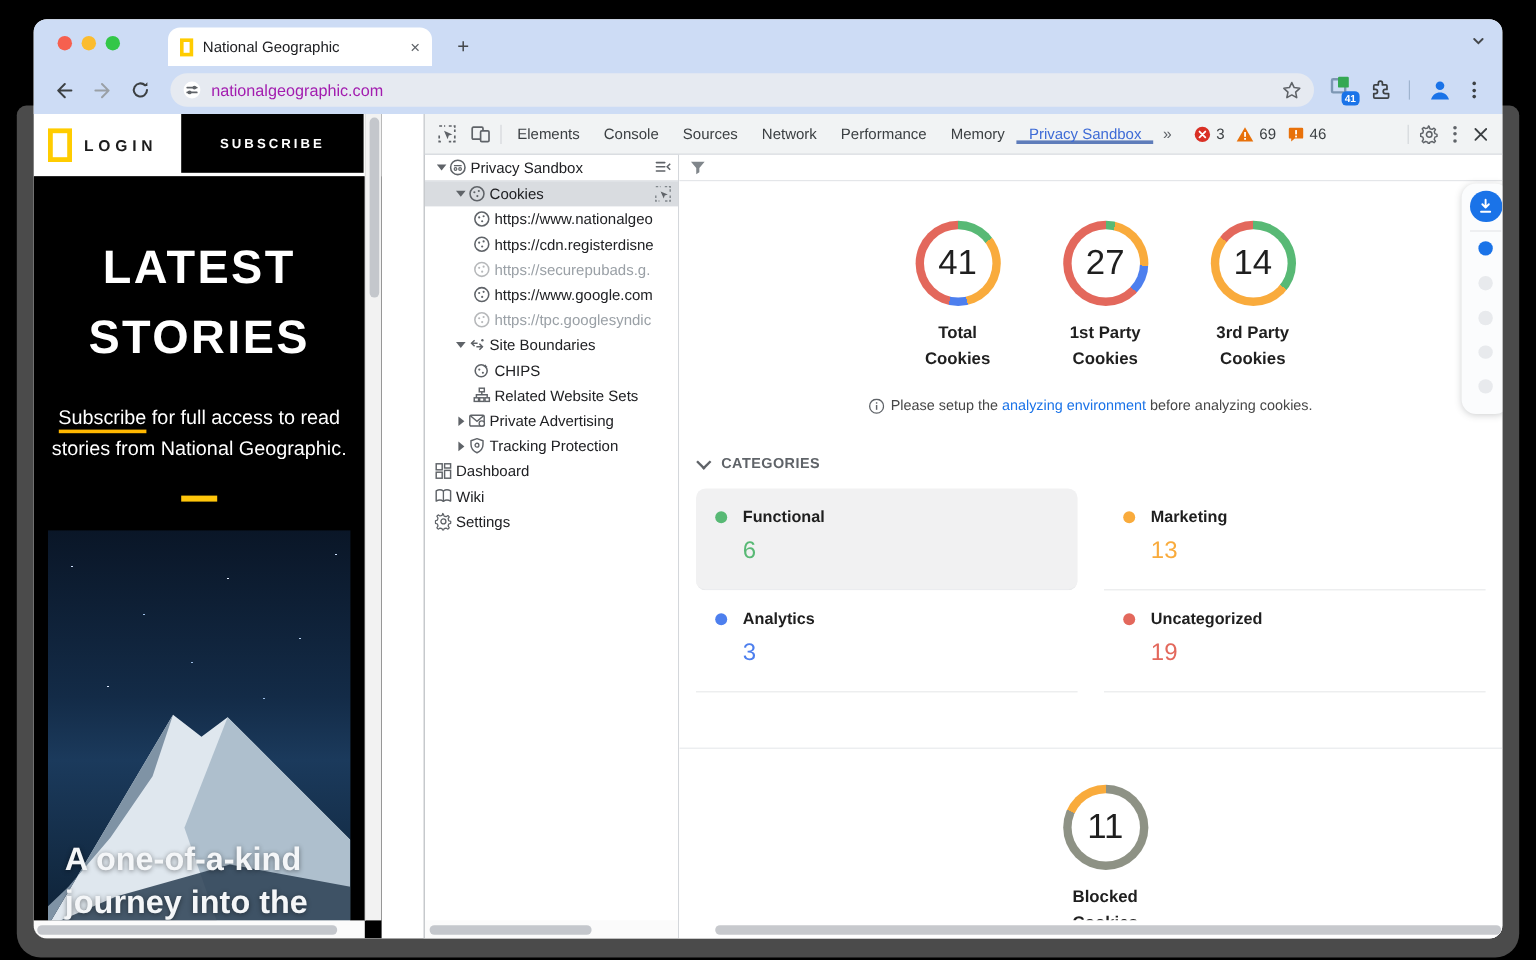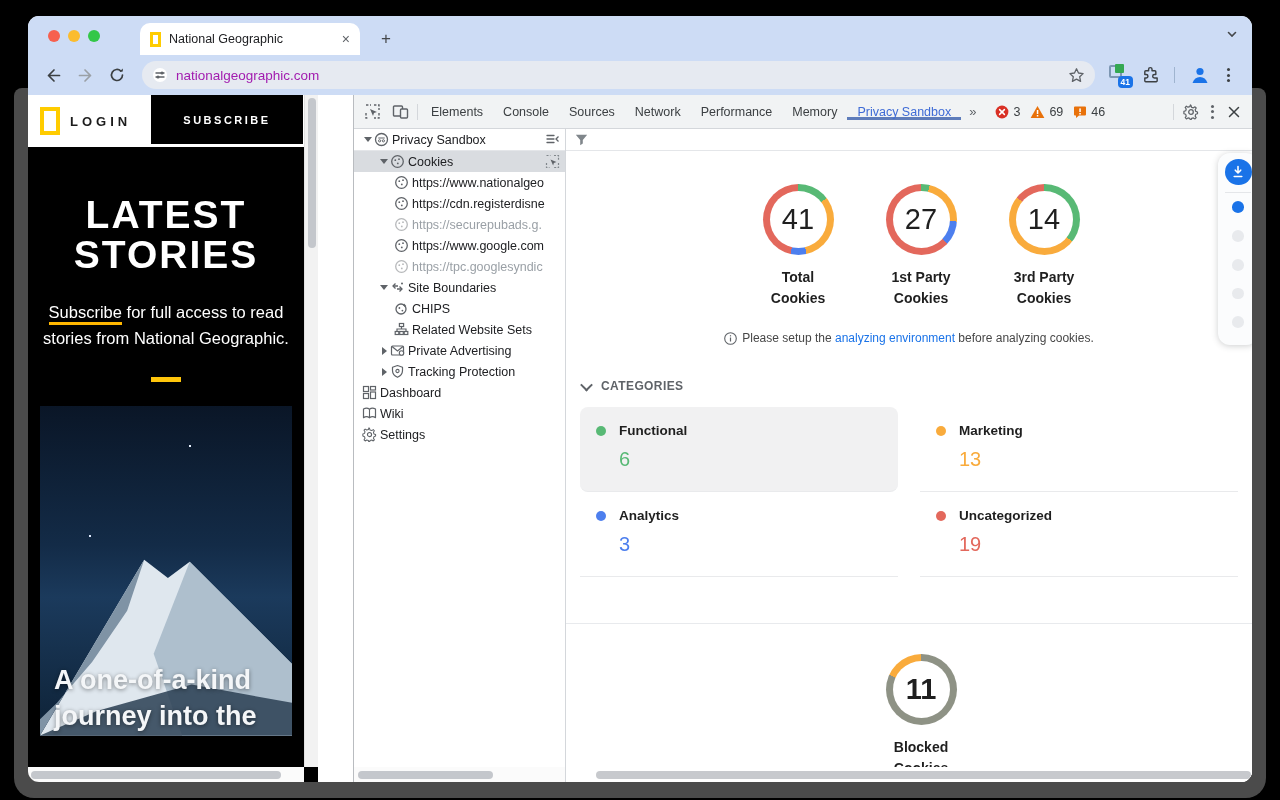--- a/index.html
+++ b/index.html
@@ -40,21 +40,21 @@
   
   .main { position:absolute; top:79px; left:0; right:0; bottom:0; display:flex;gap:35px; }
 
   
   .page { position:relative; width:290px; flex:none; background:#000; overflow:hidden; }
   .page-header { position:relative; height:52px; background:#fff; display:flex; align-items:center; padding-left:12px; }
   .ng-logo { width:20px; height:28px; border:4px solid #FFCC00; background:#fff; margin-right:10px; }
   .login { font-size:13px; font-weight:bold; letter-spacing:4px; color:#1c1c1c; }
   .subscribe-btn { position:absolute; right:15px; top:0; height:49px; width:152px; background:#000; color:#fff; font-size:11px; font-weight:bold; letter-spacing:2.5px; display:flex; align-items:center; justify-content:center; }
   .page-body { position:absolute; top:52px; left:0; right:14px; bottom:15px; background:#000; text-align:center; overflow:hidden; }
-  .hero-h { margin-top:48px; color:#fff; font-size:39px; line-height:40px; font-weight:bold; letter-spacing:2px; padding:0 20px; }
+  .hero-h { margin-top:48px; color:#fff; font-size:39px; line-height:58px; font-weight:bold; letter-spacing:2px; padding:0 20px; }
   .hero-p { margin-top:24px; color:#fff; font-size:16.5px; line-height:26px; padding:0 8px; }
   .hero-p .ylink { color:#fff; text-decoration:none; border-bottom:3px solid #FFB700; padding-bottom:1px; }
   .ydash { width:30px; height:5px; background:#FFC60B; margin:26px auto 0; }
   .card { position:relative; margin:24px 12px 0; height:330px; overflow:hidden;
           background:linear-gradient(180deg,#0a1627 0%, #132b47 42%, #1b3a5c 58%, #0e2236 100%); }
   .card svg.mtn { position:absolute; left:0; bottom:0; width:100%; height:62%; }
   .stars { position:absolute; inset:0;
     background-image:radial-gradient(1px 1px at 20px 30px,#cfe2ff 50%,transparent 51%),radial-gradient(1px 1px at 80px 70px,#9fc0e8 50%,transparent 51%),radial-gradient(1.5px 1.5px at 150px 40px,#e8f1ff 50%,transparent 51%),radial-gradient(1px 1px at 210px 90px,#bcd6f5 50%,transparent 51%),radial-gradient(1px 1px at 120px 110px,#9fc0e8 50%,transparent 51%),radial-gradient(1.5px 1.5px at 50px 130px,#dfeaff 50%,transparent 51%),radial-gradient(1px 1px at 240px 20px,#cfe2ff 50%,transparent 51%),radial-gradient(1px 1px at 180px 140px,#9fc0e8 50%,transparent 51%); }
   .card-title { position:absolute; left:0; right:0; bottom:-34px; padding:0 14px 0; text-align:left; color:#f4f6f8; font-size:27px; line-height:36px; font-weight:bold; text-shadow:0 1px 4px rgba(0,0,0,.45); }
   .page-vscroll { position:absolute; top:0; right:0; bottom:15px; width:14px; background:#f2f2f2; border-left:1px solid #e2e2e2; }
@@ -585,21 +585,21 @@
                       <span class="cat-label">Uncategorized</span>
                     </div>
                   <div class="cat-val" style="color: rgb(227, 104, 92);">19</div>
                 </div>
               </div>
 
               <div class="sect-div"></div>
 
               <div class="blocked-wrap">
                 <div class="donut-block">
-                  <div class="donut" style="background: conic-gradient(rgb(142, 146, 133) 0deg, rgb(142, 146, 133) 294.545deg, rgb(249, 171, 60) 294.545deg, rgb(249, 171, 60) 360deg); font-weight: bold;">
+                  <div class="donut" style="background: conic-gradient(rgb(142, 146, 133) 0deg, rgb(142, 146, 133) 294.545deg, rgb(249, 171, 60) 294.545deg, rgb(249, 171, 60) 360deg);">
                       <span class="dval">11</span>
                     </div>
                   <div class="dlabel">
                       <div>Blocked</div>
                       <div>Cookies</div>
                     </div>
                 </div>
               </div>
             </div>
 

